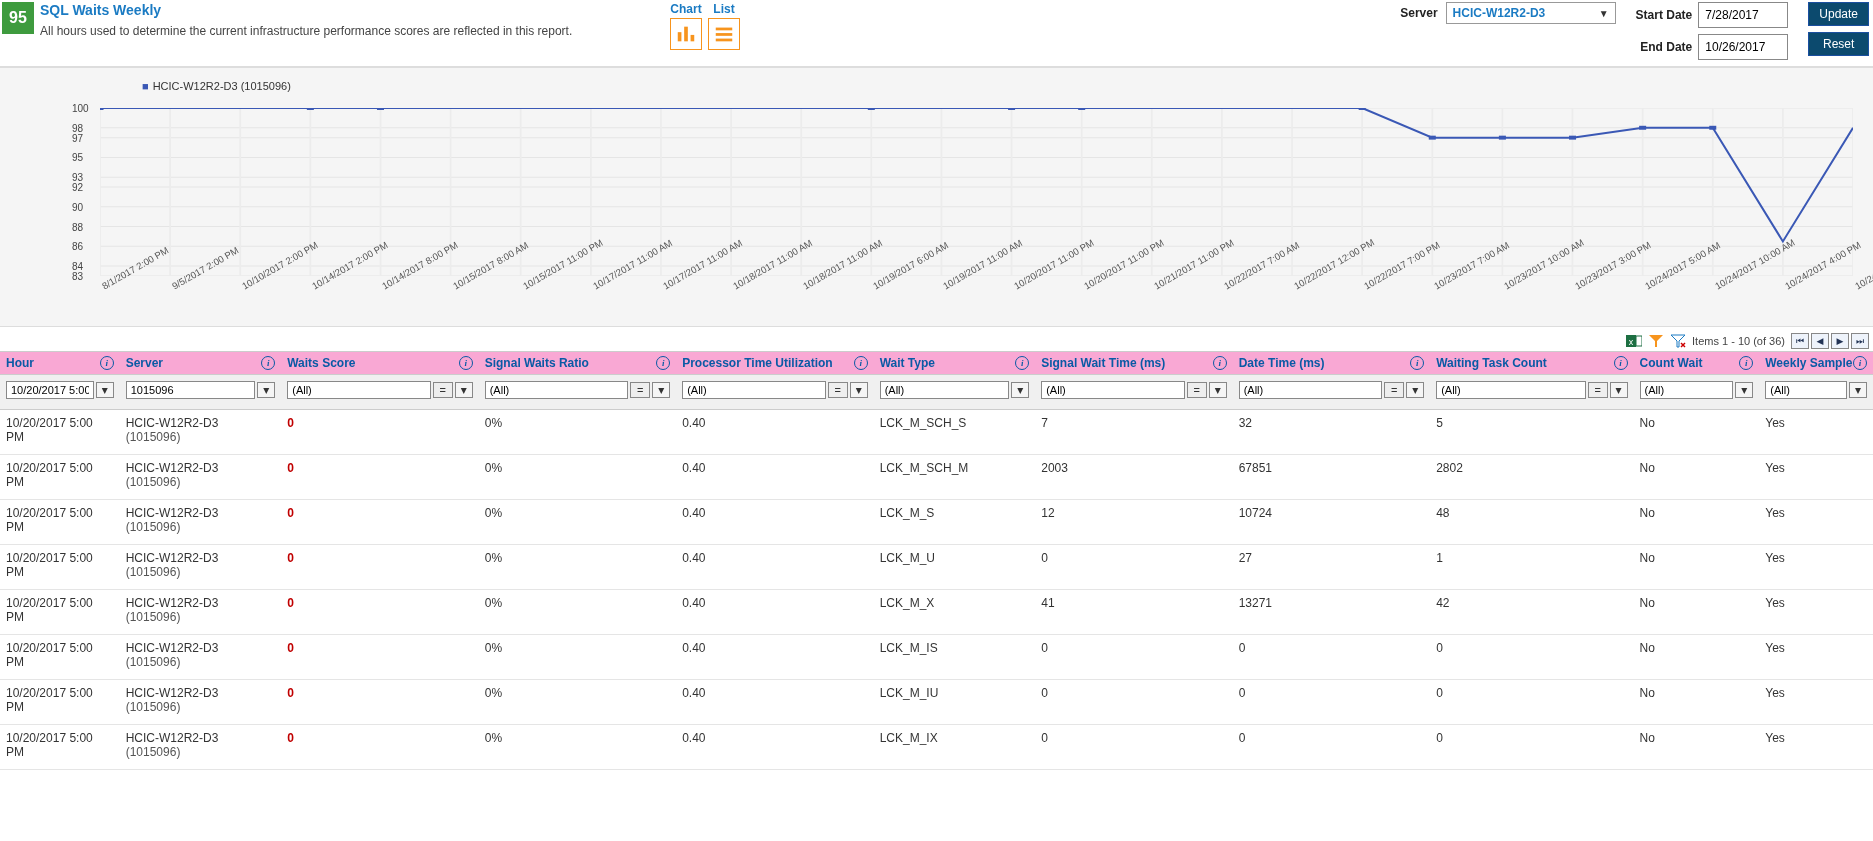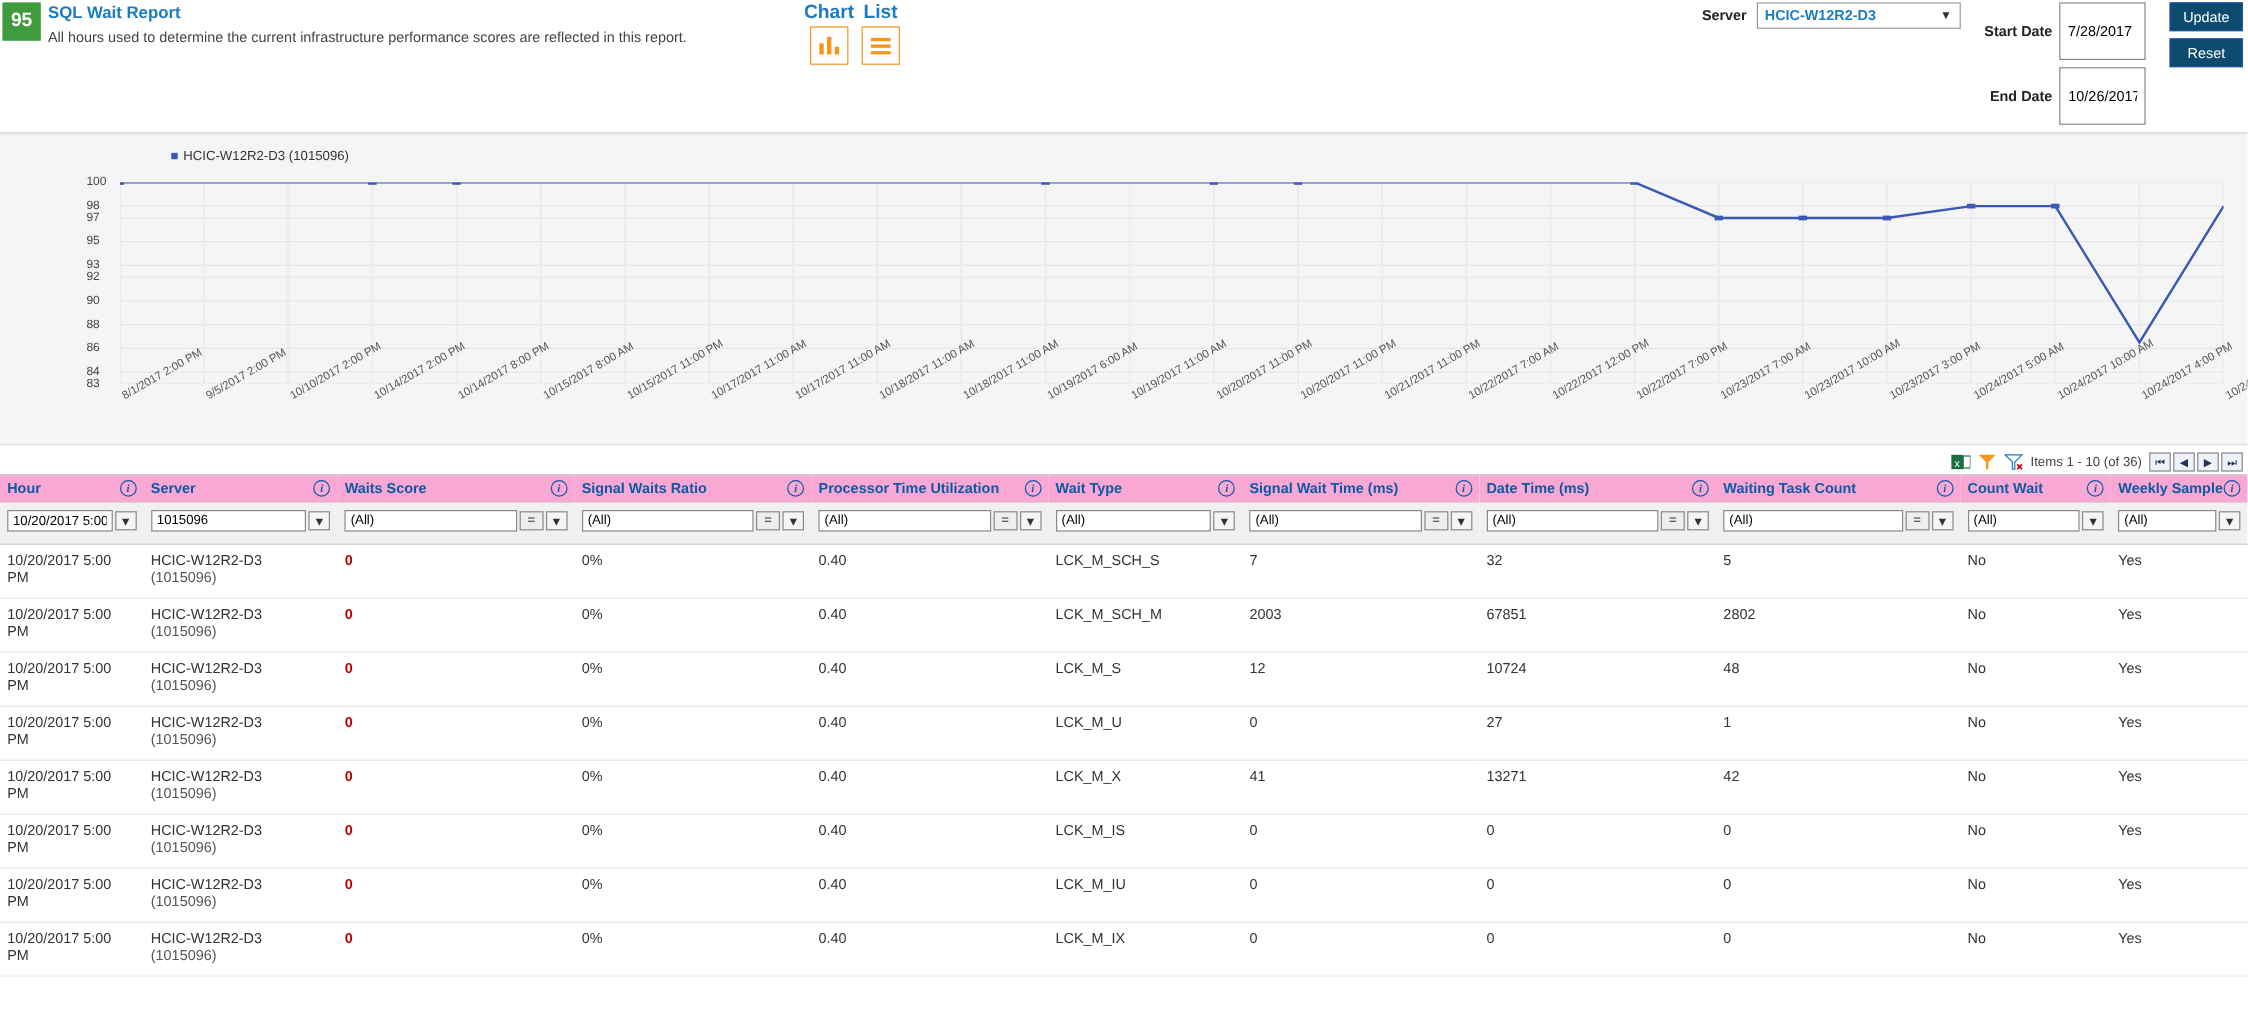--- a/index.html
+++ b/index.html
@@ -8,32 +8,32 @@
 
 
 .header { display: flex; align-items: flex-start; padding: 2px 4px 6px 2px; border-bottom: 1px solid #ddd; }
 .score-box { width: 32px; height: 32px; background: #3e9b3e; color: #fff; display: flex; align-items: center; justify-content: center; font-size: 16px; font-weight: bold; margin-right: 6px; }
 .title-block { flex: 0 0 600px; }
 .title { color: #1b7bc3; font-size: 14px; font-weight: 600; }
 .subtitle { color: #444; font-size: 12px; margin-top: 6px; }
 
 .view-toggle { display: flex; align-items: flex-start; gap: 6px; margin-left: 30px; }
 .vt-item { display: flex; flex-direction: column; align-items: center; gap: 0px; }
-.vt-label { color: #1b7bc3; font-size: 16px; font-weight: 600; margin-bottom: 2px; }
+.vt-label { color: #1b7bc3; font-size: 12px; font-weight: 600; margin-bottom: 2px; }
 .vt-btn { width: 32px; height: 32px; border: 1px solid #f7941d; display: flex; align-items: center; justify-content: center; cursor: pointer; background: #fff; }
 .vt-btn svg { width: 22px; height: 22px; }
 
 .right-controls { margin-left: auto; display: flex; align-items: flex-start; gap: 20px; }
 .field-row { display: flex; align-items: center; gap: 8px; }
 .field-label { font-weight: 600; color: #222; font-size: 12px; }
 .dropdown { border: 1px solid #999; padding: 3px 6px; width: 170px; background: #fff; display: flex; justify-content: space-between; align-items: center; color:#1b7bc3; font-weight:600; cursor:pointer;}
 .dropdown .caret { font-size: 10px; color:#333;}
 .dates-col { display: flex; flex-direction: column; gap: 6px; align-items: flex-end; }
 .date-group { display:flex; align-items:center; gap:6px;}
-.date-input { border: 1px solid #888; padding: 16px 6px; width: 72px; font-size:12px; }
+.date-input { border: 1px solid #888; padding: 5px 6px; width: 90px; font-size:12px; }
 .btn { background: #0c4a6e; color: #fff; border: 1px solid #1a4fa0; padding: 4px 10px; cursor: pointer; font-size:12px;}
 .btn-col { display:flex; flex-direction:column; gap:6px; }
 
 
 .chart-area { background: #f5f5f5; border-top:1px solid #ddd; border-bottom:1px solid #ddd; padding: 12px 12px 0 12px; position: relative; height: 260px;}
 .legend { font-size: 11px; color:#333; padding-left: 130px; }
 .legend .marker { color:#3a58b5; font-weight:bold; margin-right:4px;}
 .plot { position:absolute; left:100px; top:40px; right:20px; bottom:50px; }
 .plot svg { width:100%; height:100%; }
 .ytick { position:absolute; left:-28px; font-size:10px; color:#444; transform:translateY(-50%);text-align:right;}
@@ -61,21 +61,21 @@
 .server-cell .sid { color:#555;}
 </style>
 </head>
 <body>
 
 <div class="wrapper">
 
 <div class="header">
   <div class="score-box">95</div>
   <div class="title-block">
-    <div class="title">SQL Wait Report</div>
+    <div class="title">SQL Waits Weekly</div>
     <div class="subtitle">All hours used to determine the current infrastructure performance scores are reflected in this report.</div>
   </div>
 
   <div class="view-toggle">
     <div class="vt-item">
       <span class="vt-label">Chart</span>
       <div class="vt-btn">
         <svg viewBox="0 0 24 24">
               <rect x="3" y="10" width="4" height="10" fill="#f7941d"></rect>
               <rect x="10" y="4" width="4" height="16" fill="#f7941d"></rect>

